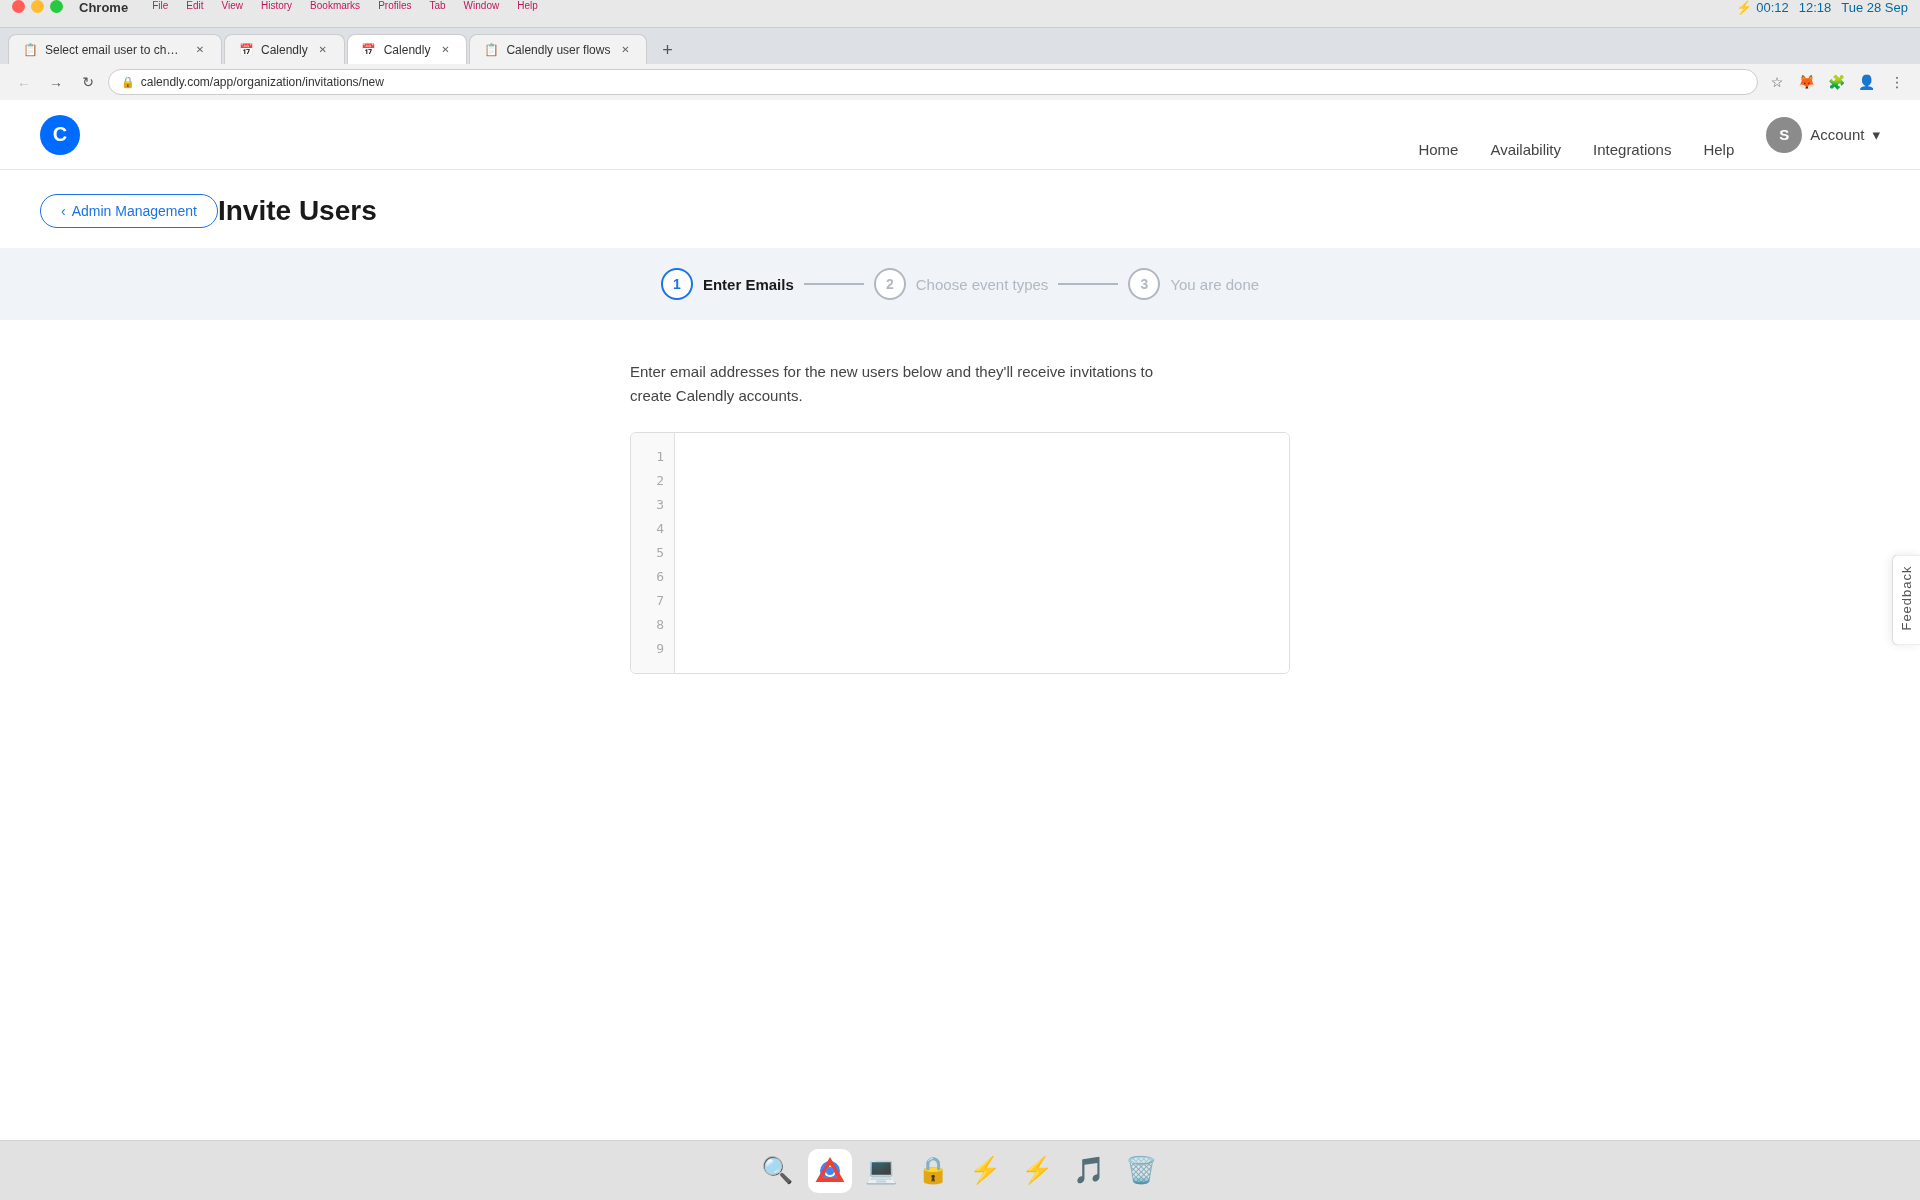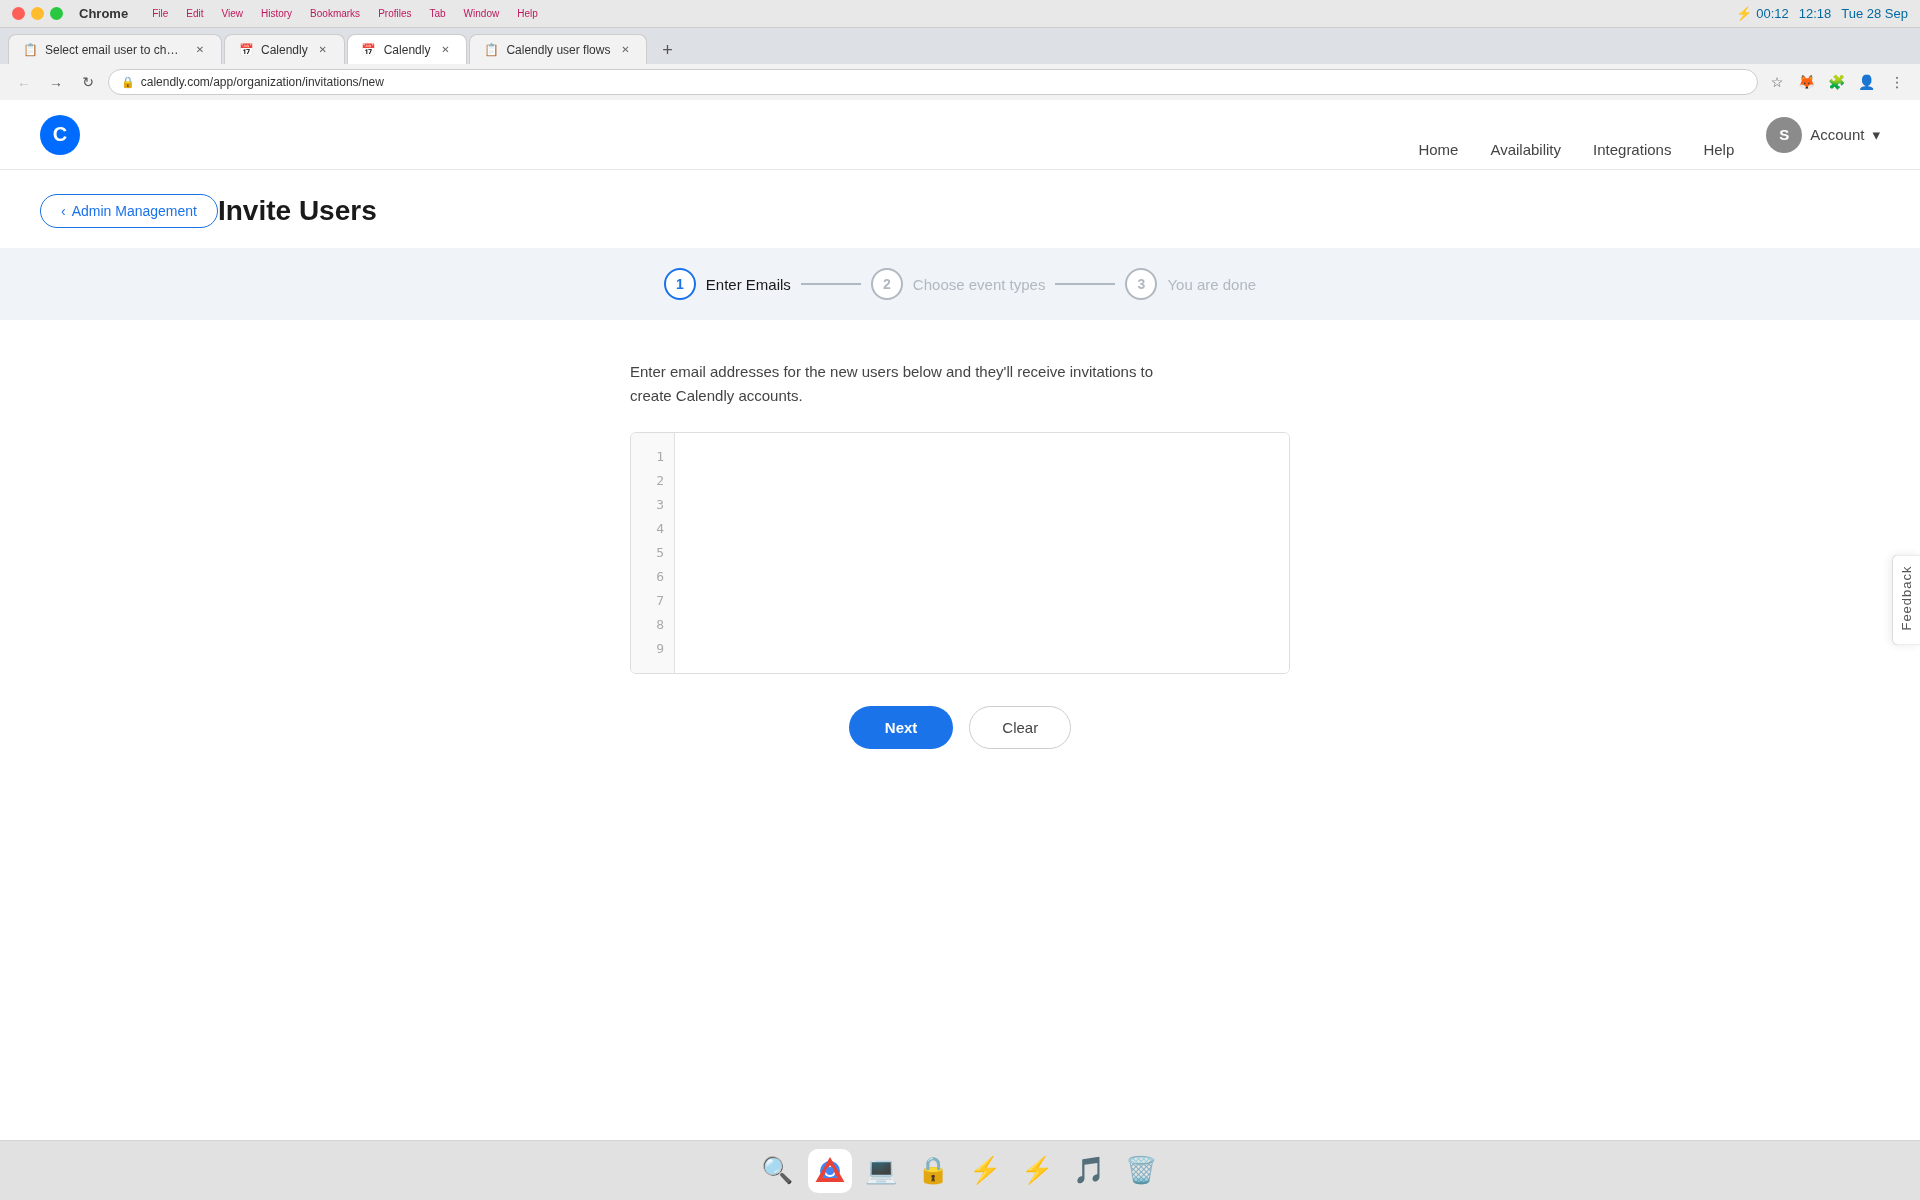--- a/index.html
+++ b/index.html
@@ -3,21 +3,21 @@
   <meta charset="utf-8">
   <style>
     * { margin: 0; padding: 0; box-sizing: border-box; }
     body { width: 1920px; height: 1200px; font-family: -apple-system, BlinkMacSystemFont, 'Segoe UI', sans-serif; background: #fff; overflow: hidden; }
 
     
     .titlebar {
       height: 28px;
       background: #e8e8e8;
       display: flex;
-      align-items: center;
+      align-items: flex-start;
       padding: 0 12px;
       gap: 8px;
       border-bottom: 1px solid #ccc;
     }
     .traffic-light { display: flex; gap: 6px; align-items: center; }
     .tl-btn { width: 13px; height: 13px; border-radius: 50%; border: none; cursor: pointer; }
     .tl-close { background: #ff5f57; }
     .tl-min { background: #febc2e; }
     .tl-max { background: #28c840; }
     .titlebar-app { font-size: 13px; font-weight: 600; color: #333; margin-left: 8px; }
@@ -155,21 +155,21 @@
       border: 2px solid #1a73e8;
       display: flex; align-items: center; justify-content: center;
       font-size: 14px; font-weight: 600; color: #1a73e8;
       background: #fff;
     }
     .step-circle.inactive {
       border-color: #b0b8c1;
       color: #b0b8c1;
     }
     .step-label {
-      font-size: 15px; font-weight: 400; color: #1a1a1a;
+      font-size: 15px; font-weight: 700; color: #1a1a1a;
     }
     .step-label.inactive { color: #b0b8c1; font-weight: 400; text-align: center; }
     .step-connector {
       width: 60px;
       height: 2px;
       background: #b0b8c1;
       margin: 0 10px;
     }
 
     
@@ -438,24 +438,20 @@
         <span class="line-number">4</span>
         <span class="line-number">5</span>
         <span class="line-number">6</span>
         <span class="line-number">7</span>
         <span class="line-number">8</span>
         <span class="line-number">9</span>
       </div>
       <textarea class="email-textarea" placeholder="" style=""></textarea>
     </div>
 
-    <div class="btn-row">
-      <button class="btn-next">Next</button>
-      <button class="btn-clear">Clear</button>
-    </div>
   </div>
 </div>
 
 <div class="feedback-tab">
   <span>Feedback</span>
 </div>
 
 <div class="dock">
   <div class="dock-icon">🔍</div>
   <div class="dock-icon" style="background:#fff;border-radius:10px;">

